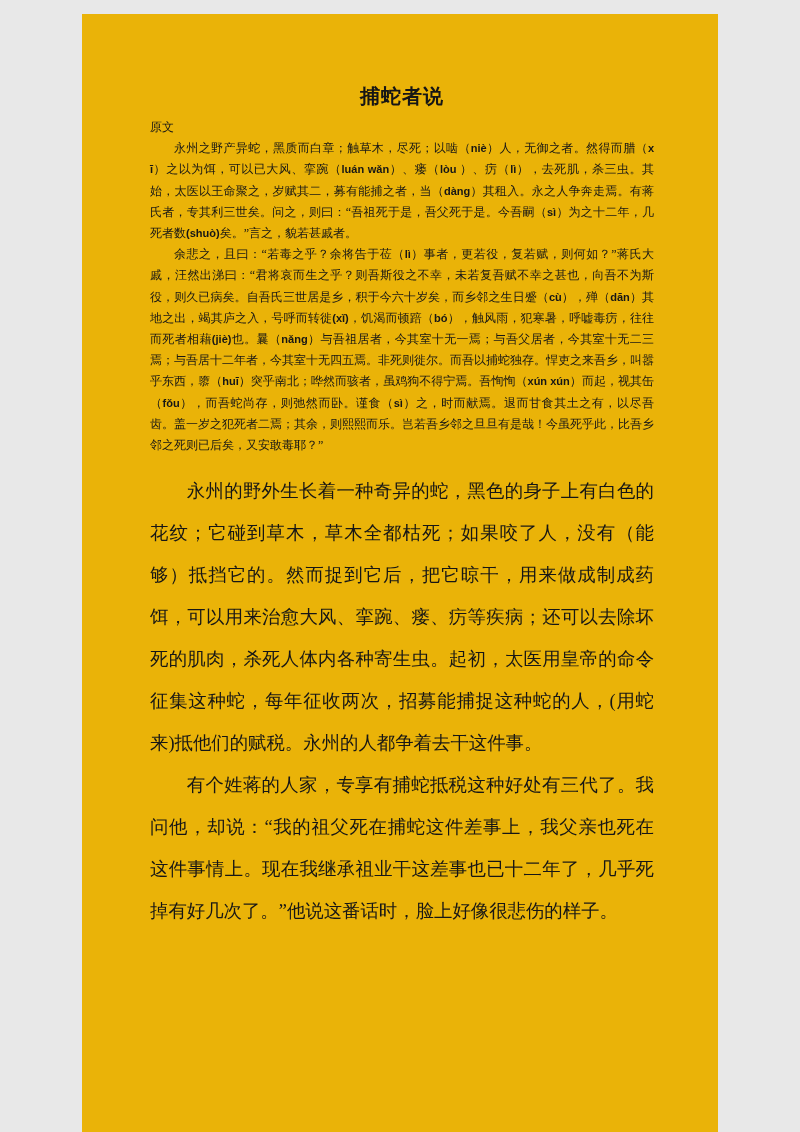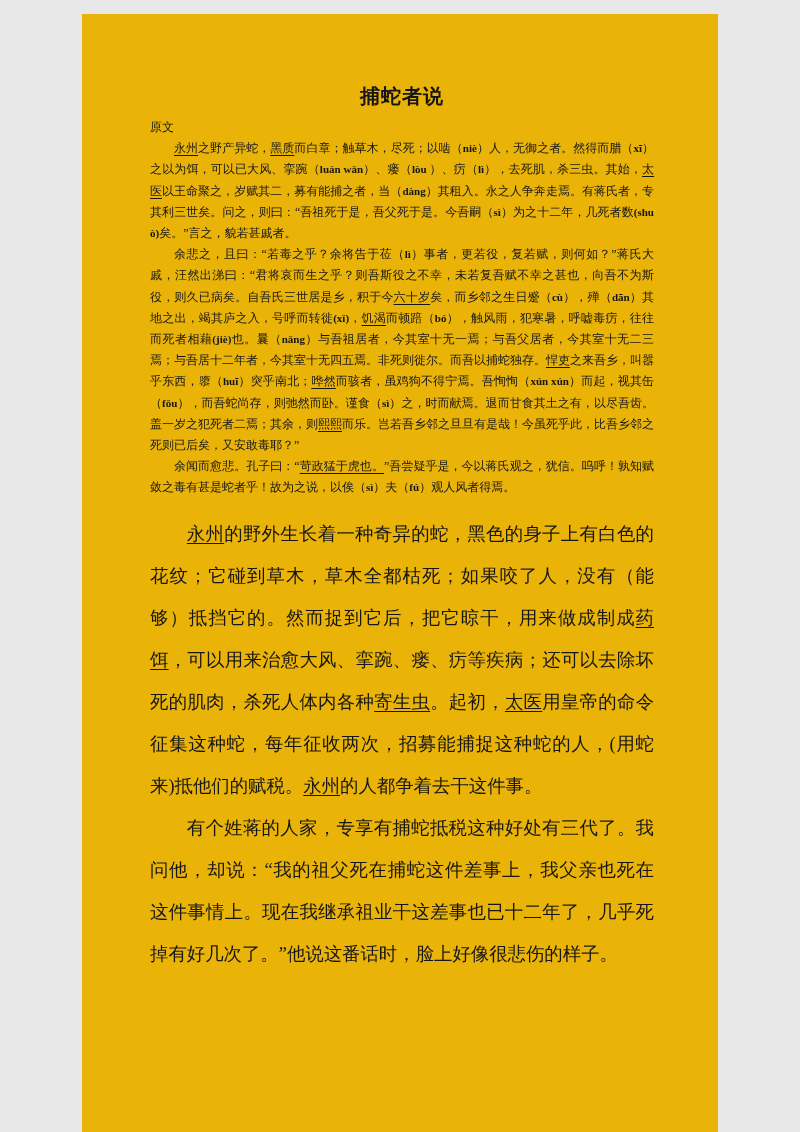--- a/index.html
+++ b/index.html
@@ -35,42 +35,40 @@
     text-align: justify;
     word-break: break-all;
   }
   .trans {
     margin-top: 14px;
     font-size: 18.4px;
     line-height: 42px;
   }
   .trans .sec-label { font-size: 18px; }
   .u {
-    text-decoration: underline;
     text-underline-offset: 3px;
     text-decoration-thickness: 1px;
   }
   .py {
-    font-family: Liberation Serif, serif;
+    font-family: Liberation Sans, sans-serif;
     font-weight: 700;
     font-size: 0.92em;
   }
 </style>
 </head>
 <body>
 
 <div class="page">
   <h1 class="doc-title">捕蛇者说</h1>
 
   <section class="orig">
     <div class="sec-label">原文</div>
     <div>
         <p><span class="u">永州</span>之野产异蛇，<span class="u">黑质</span>而白章；触草木，尽死；以啮（<span class="py">niè</span>）人，无御之者。然得而腊（<span class="py">xī</span>）之以为饵，可以已大风、挛踠（<span class="py">luán wǎn</span>）、瘘（<span class="py">lòu </span>）、疠（<span class="py">lì</span>），去死肌，杀三虫。其始，<span class="u">太医</span>以王命聚之，岁赋其二，募有能捕之者，当（<span class="py">dàng</span>）其租入。永之人争奔走焉。有蒋氏者，专其利三世矣。问之，则曰：“吾祖死于是，吾父死于是。今吾嗣（<span class="py">sì</span>）为之十二年，几死者数<span class="py">(shuò)</span>矣。”言之，貌若甚戚者。</p>
         <p>余悲之，且曰：“若毒之乎？余将告于莅（<span class="py">lì</span>）事者，更若役，复若赋，则何如？”蒋氏大戚，汪然出涕曰：“君将哀而生之乎？则吾斯役之不幸，未若复吾赋不幸之甚也，向吾不为斯役，则久已病矣。自吾氏三世居是乡，积于今<span class="u">六十岁</span>矣，而乡邻之生日蹙（<span class="py">cù</span>），殚（<span class="py">dān</span>）其地之出，竭其庐之入，号呼而转徙<span class="py">(xǐ)</span>，<span class="u">饥渴</span>而顿踣（<span class="py">bó</span>），触风雨，犯寒暑，呼嘘毒疠，往往而死者相藉<span class="py">(jiè)</span>也。曩（<span class="py">nǎng</span>）与吾祖居者，今其室十无一焉；与吾父居者，今其室十无二三焉；与吾居十二年者，今其室十无四五焉。非死则徙尔。而吾以捕蛇独存。<span class="u">悍吏</span>之来吾乡，叫嚣乎东西，隳（<span class="py">huī</span>）突乎南北；<span class="u">哗然</span>而骇者，虽鸡狗不得宁焉。吾恂恂（<span class="py">xún xún</span>）而起，视其缶（<span class="py">fǒu</span>），而吾蛇尚存，则弛然而卧。谨食（<span class="py">sì</span>）之，时而献焉。退而甘食其土之有，以尽吾齿。盖一岁之犯死者二焉；其余，则<span class="u">熙熙</span>而乐。岂若吾乡邻之旦旦有是哉！今虽死乎此，比吾乡邻之死则已后矣，又安敢毒耶？”</p>
-        <p>余闻而愈悲。孔子曰：“<span class="u">苛政猛于虎也。</span>”吾尝疑乎是，今以蒋氏观之，犹信。呜呼！孰知赋敛之毒有甚是蛇者乎！故为之说，以俟（<span class="py">sì</span>）夫（<span class="py">fú</span>）观人风者得焉。</p>
       </div>
   </section>
 
   <section class="trans">
     <div>
         <p><span class="u">永州</span>的野外生长着一种奇异的蛇，黑色的身子上有白色的花纹；它碰到草木，草木全都枯死；如果咬了人，没有（能够）抵挡它的。然而捉到它后，把它晾干，用来做成制成<span class="u">药饵</span>，可以用来治愈大风、挛踠、瘘、疠等疾病；还可以去除坏死的肌肉，杀死人体内各种<span class="u">寄生虫</span>。起初，<span class="u">太医</span>用皇帝的命令征集这种蛇，每年征收两次，招募能捕捉这种蛇的人，(用蛇来)抵他们的赋税。<span class="u">永州</span>的人都争着去干这件事。</p>
         <p>有个姓蒋的人家，专享有捕蛇抵税这种好处有三代了。我问他，却说：“我的祖父死在捕蛇这件差事上，我父亲也死在这件事情上。现在我继承祖业干这差事也已十二年了，几乎死掉有好几次了。”他说这番话时，脸上好像很悲伤的样子。</p>
       </div>
   </section>
 </div>

